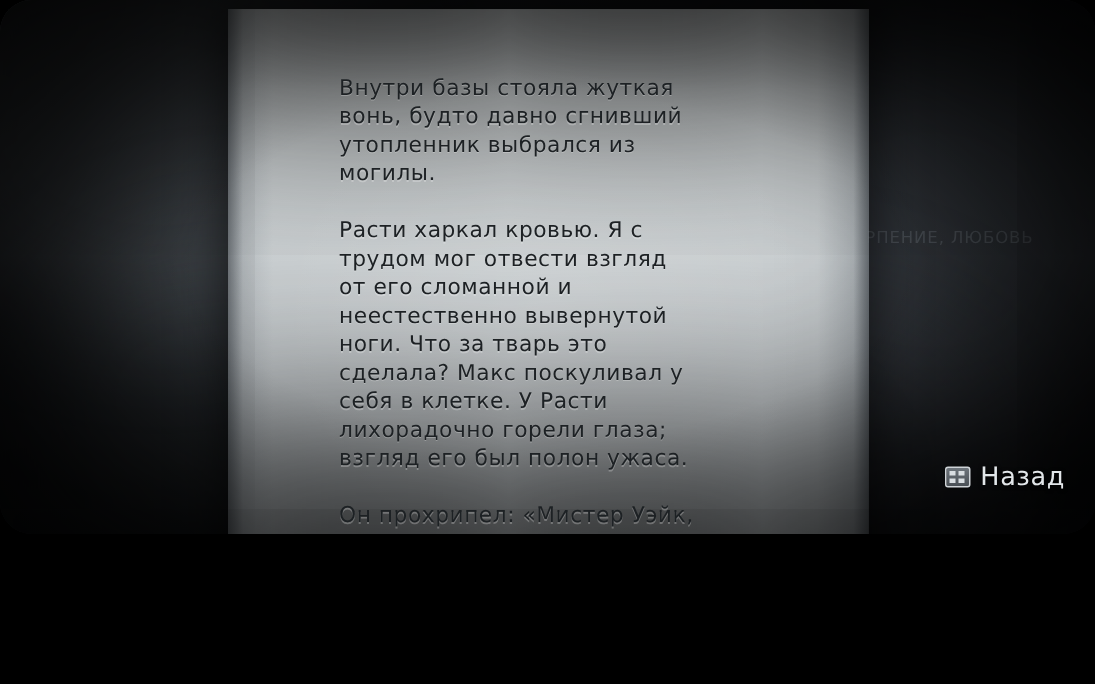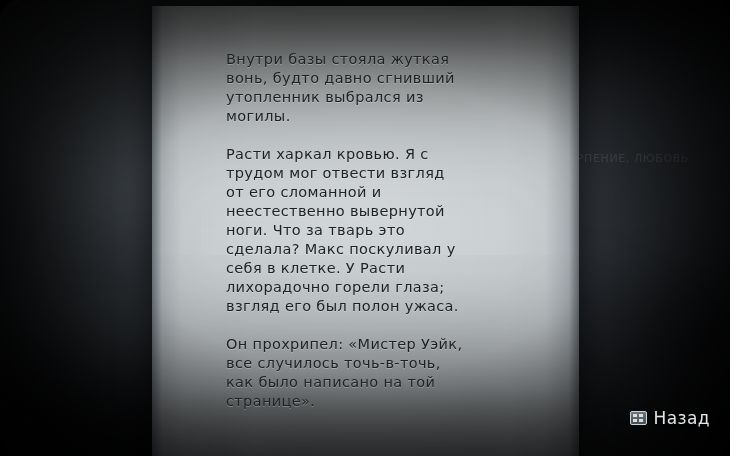--- a/index.html
+++ b/index.html
@@ -10,21 +10,21 @@
   body {
     width: 730px;
     height: 456px;
     overflow: hidden;
     font-family: "DejaVu Sans", sans-serif;
   }
 
   #screen {
     position: relative;
     width: 730px;
-    height: 456px;
+    height: 356px;
     overflow: hidden;
     background:
       radial-gradient(ellipse 70% 60% at 50% 45%, rgba(90,95,100,0.55) 0%, rgba(40,43,48,0.75) 45%, rgba(10,11,13,0.95) 100%),
       linear-gradient(160deg, #3a3f44 0%, #23262a 35%, #111316 70%, #060708 100%);
     border-radius: 21px;
   }
 
   
   .fog {
     position: absolute;

